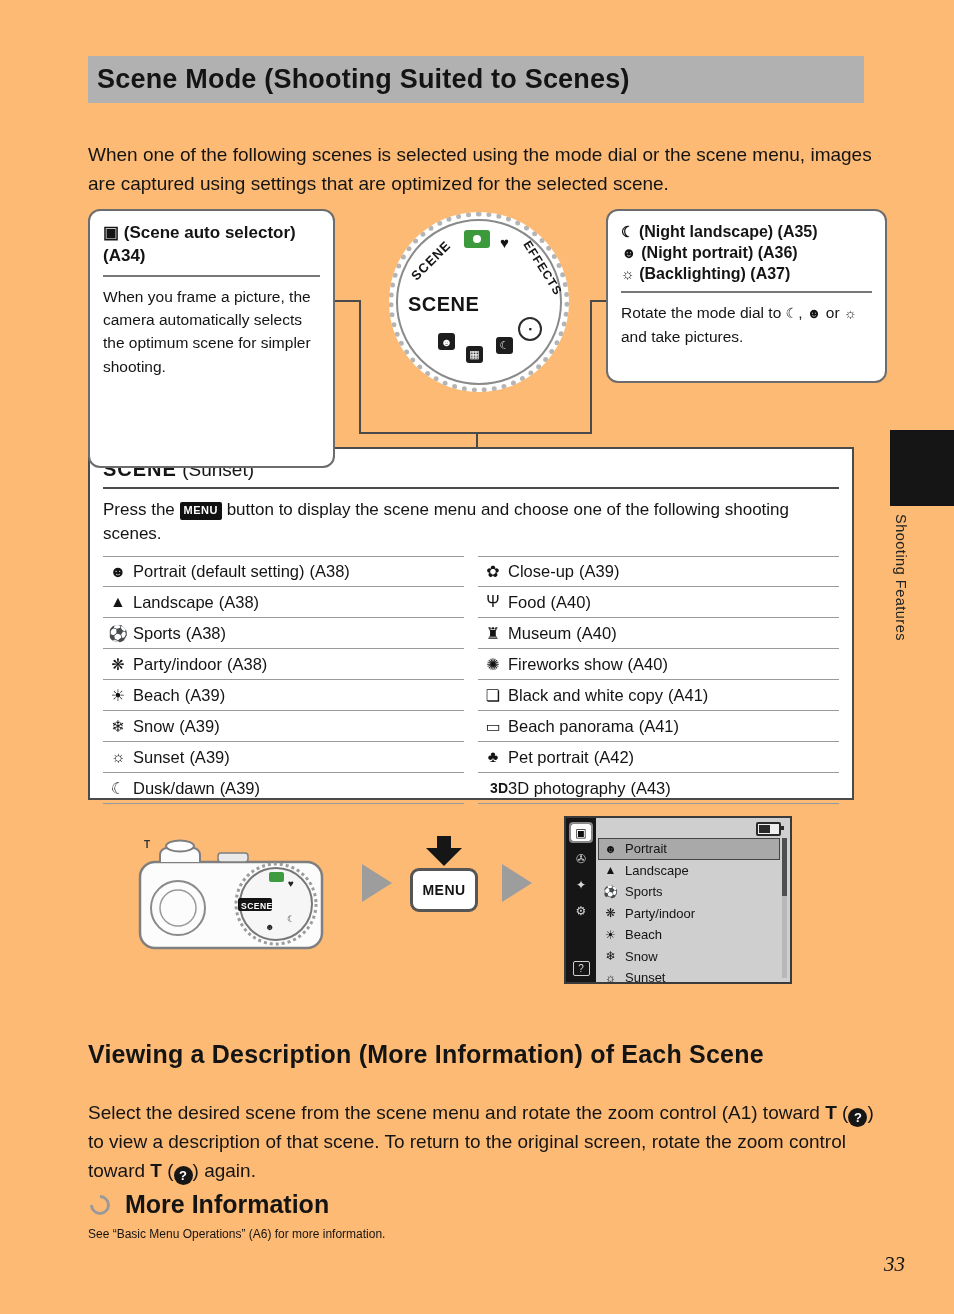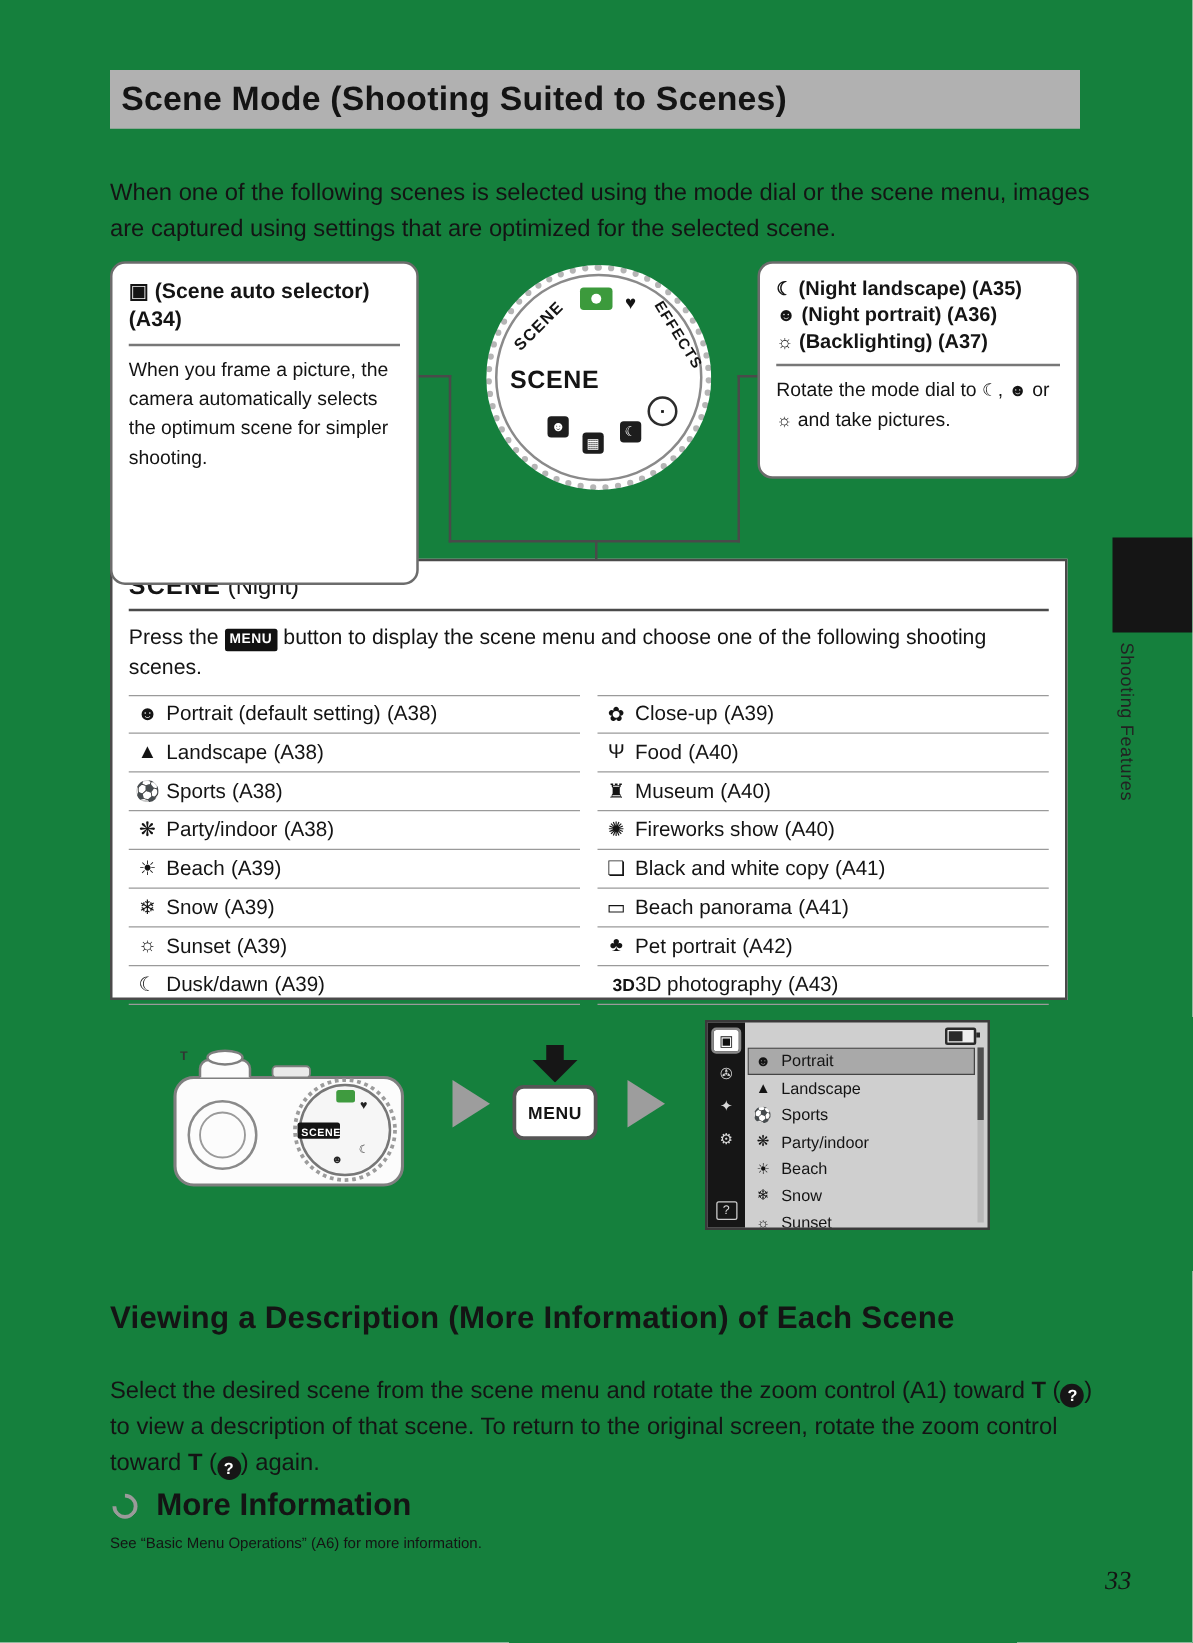--- a/index.html
+++ b/index.html
@@ -1,29 +1,29 @@
 <!DOCTYPE html>
 <html><head>
 <meta charset="utf-8">
 <style>
   html,body{margin:0;padding:0;background:#e8e8e8;}
-  .page{position:relative;width:954px;height:1314px;background:#15803d;margin:0 auto;
+  .page{position:relative;width:954px;height:1314px;background:#fdba74;margin:0 auto;
         font-family:"Liberation Sans",sans-serif;color:#141414;overflow:hidden;}
 
   
   .title-bar{position:absolute;left:88px;top:56px;width:776px;height:47px;background:#b1b1b1;
              display:flex;align-items:center;padding-left:9px;box-sizing:border-box;
              font-size:27px;font-weight:bold;letter-spacing:.2px;}
 
   .intro{position:absolute;left:88px;top:121px;width:792px;font-size:19px;line-height:1.55;}
 
   
   .note{position:absolute;border:2px solid #6c6c6c;border-radius:12px;box-sizing:border-box;padding:11px 13px;background:#fff;z-index:3;}
   .note-left{left:88px;top:209px;width:247px;height:259px;}
-  .note-right{left:606px;top:209px;width:257px;height:174px;}
+  .note-right{left:606px;top:209px;width:281px;height:174px;}
   .note-title{font-weight:bold;font-size:17px;line-height:1.35;}
   .note-mode{font-weight:bold;font-size:16px;line-height:1.3;}
   .mode-glyph{font-size:15px;}
   .note-rule{border:none;border-top:2px solid #777;margin:7px 0 8px;}
   .note-body{font-size:15.5px;line-height:1.5;}
   .body-glyph{font-size:14px;}
 
   
   .dial{position:absolute;left:389px;top:212px;width:180px;height:180px;border-radius:50%;
         border:5px dotted #b5b5b5;box-sizing:border-box;background:#fff;z-index:2;}
@@ -164,21 +164,21 @@
         <div class="note-mode"><span class="mode-glyph">☾</span><span> (Night landscape) </span><span>(A35)</span></div>
         <div class="note-mode"><span class="mode-glyph">☻</span><span> (Night portrait) </span><span>(A36)</span></div>
         <div class="note-mode"><span class="mode-glyph">☼</span><span> (Backlighting) </span><span>(A37)</span></div>
       </div>
     <hr class="note-rule">
     <div class="note-body"><span>Rotate the mode dial to </span><span class="body-glyph">☾</span><span>, </span><span class="body-glyph">☻</span><span> or </span><span class="body-glyph">☼</span><span> and take pictures.</span></div>
   </div>
 
   <div class="scene-box">
     <div class="scene-heading">
-      <span class="hd-scene">SCENE</span><span class="hd-suffix"> (Night)</span>
+      <span class="hd-scene">SCENE</span><span class="hd-suffix"> (Sunset)</span>
     </div>
     <hr class="scene-rule">
     <p class="scene-intro" style="margin:0;">
       <span>Press the </span><span class="menu-badge">MENU</span><span> button to display the scene menu and choose one of the following shooting scenes.</span>
     </p>
     <div class="scene-table">
         <div class="srow">
           <div class="scell">
             <span class="sicon">☻</span>
             <span class="slabel">Portrait (default setting)</span>

